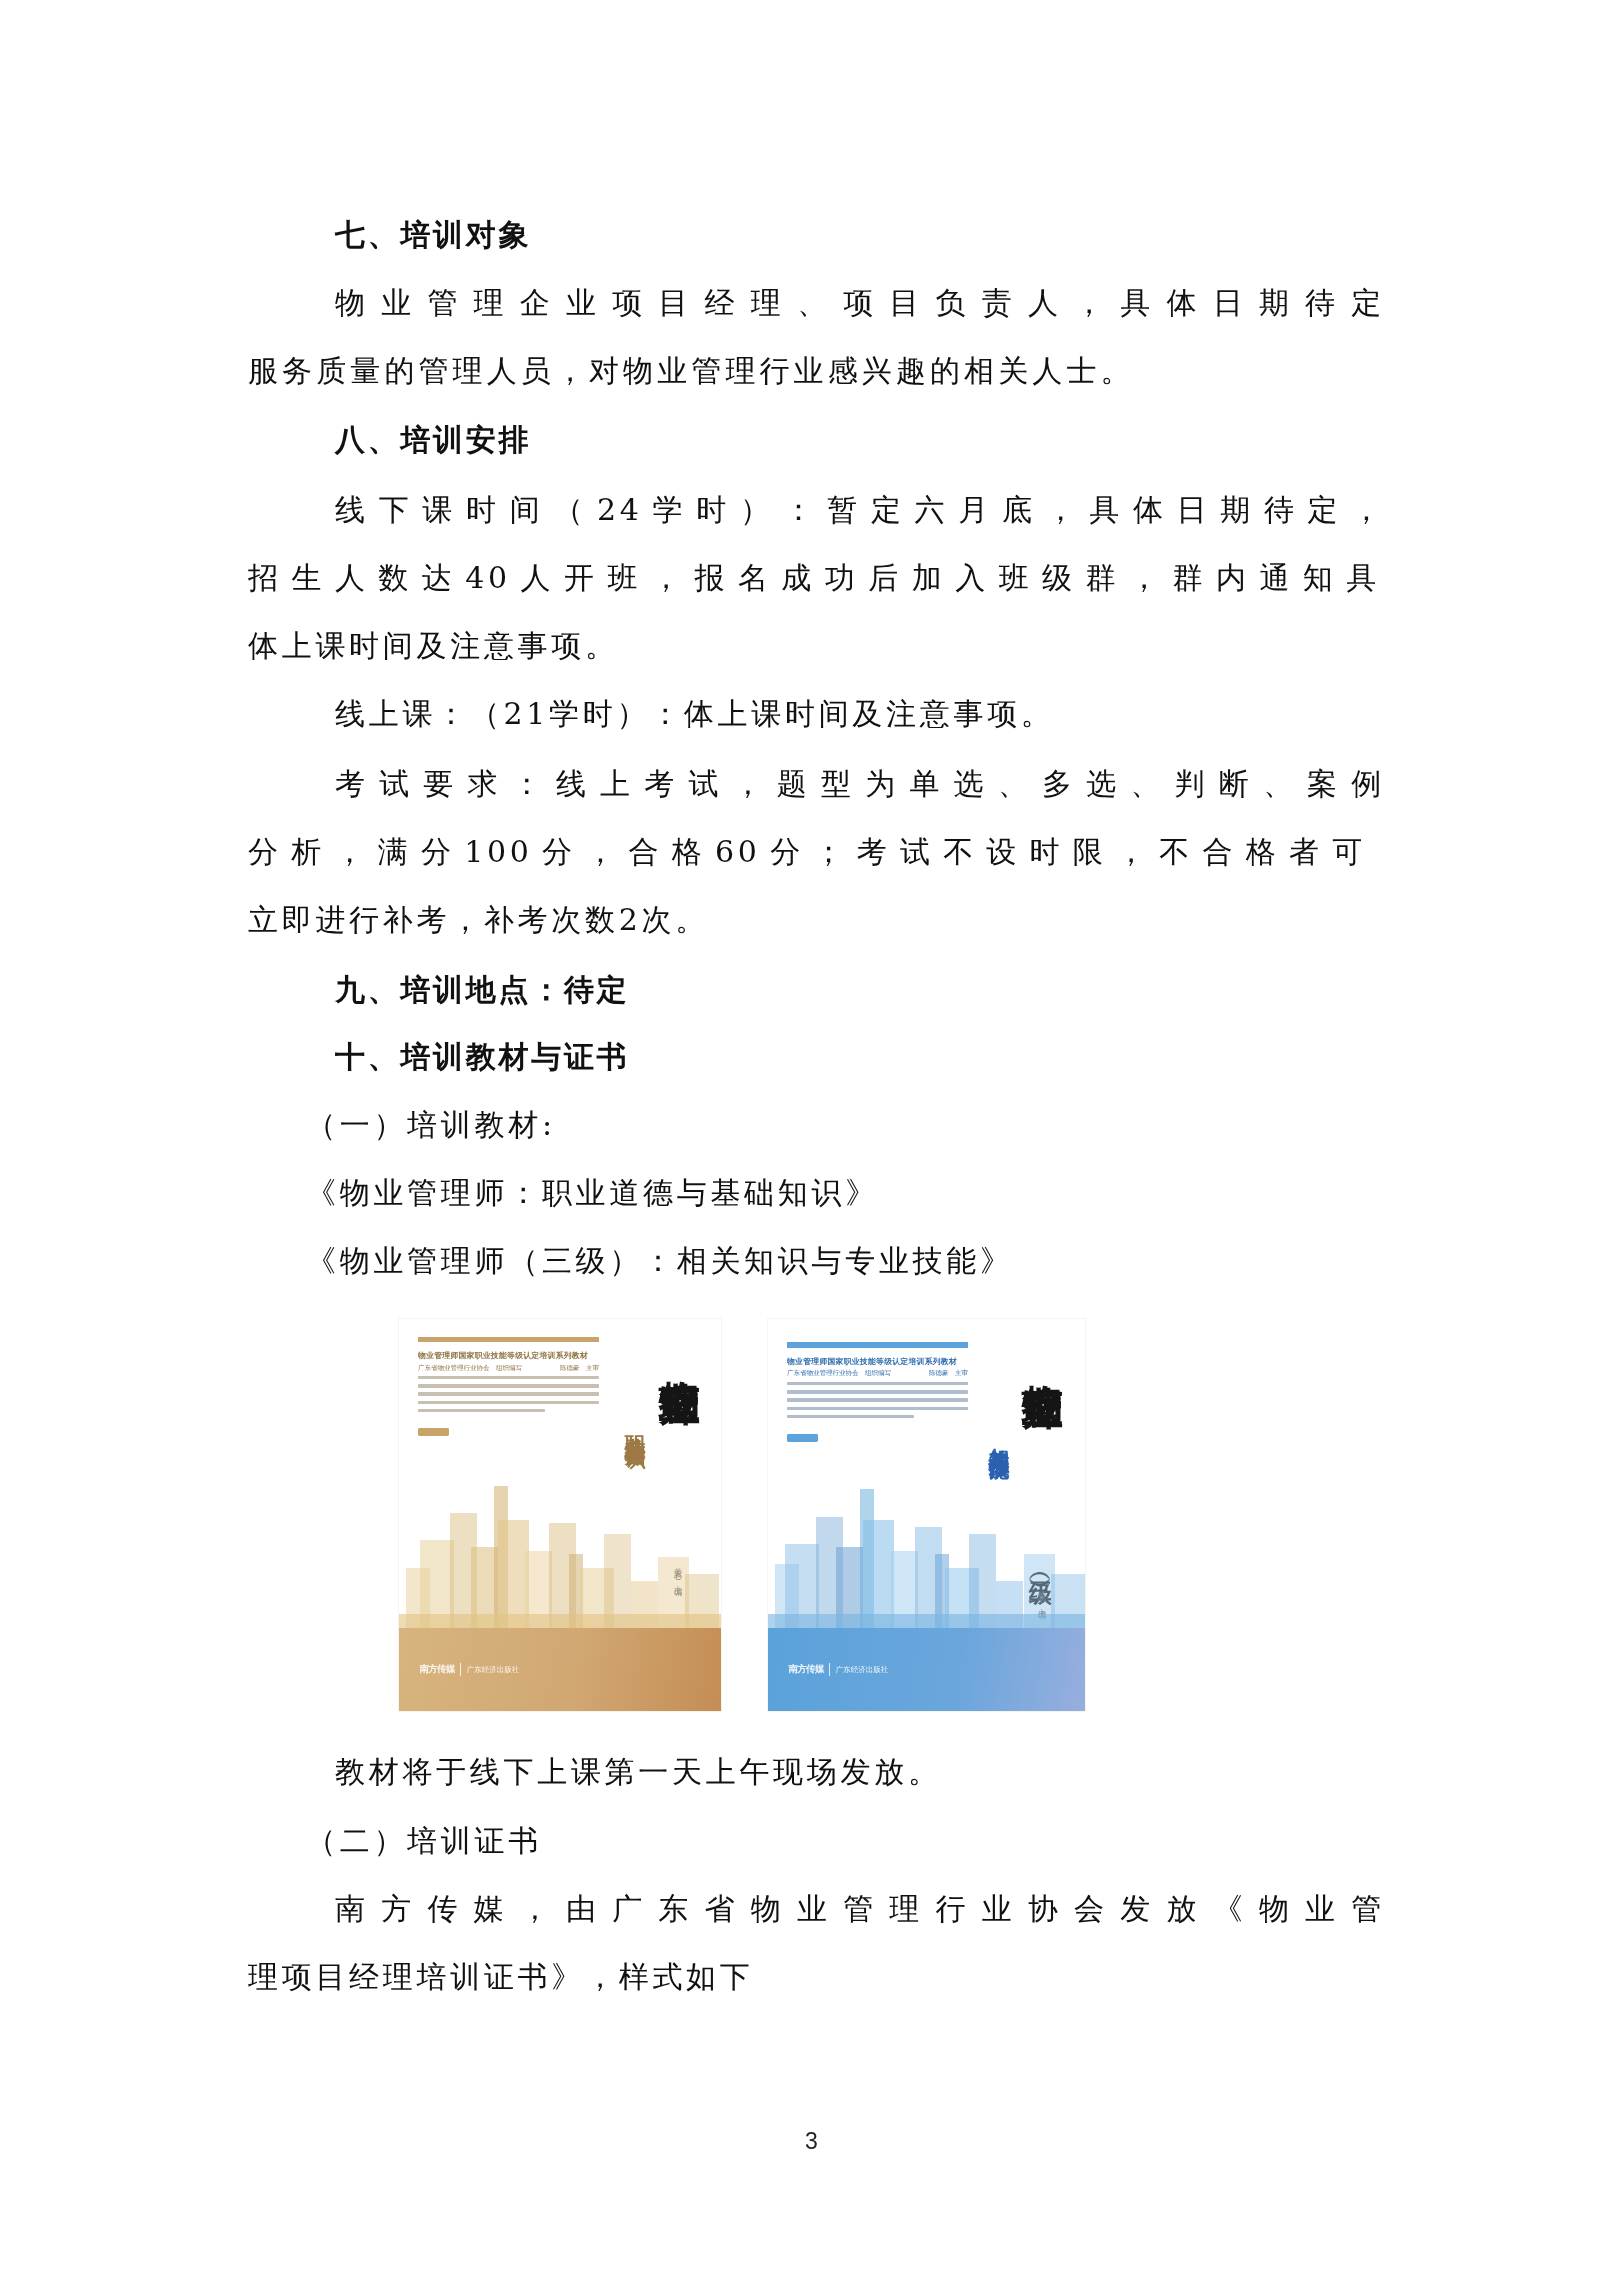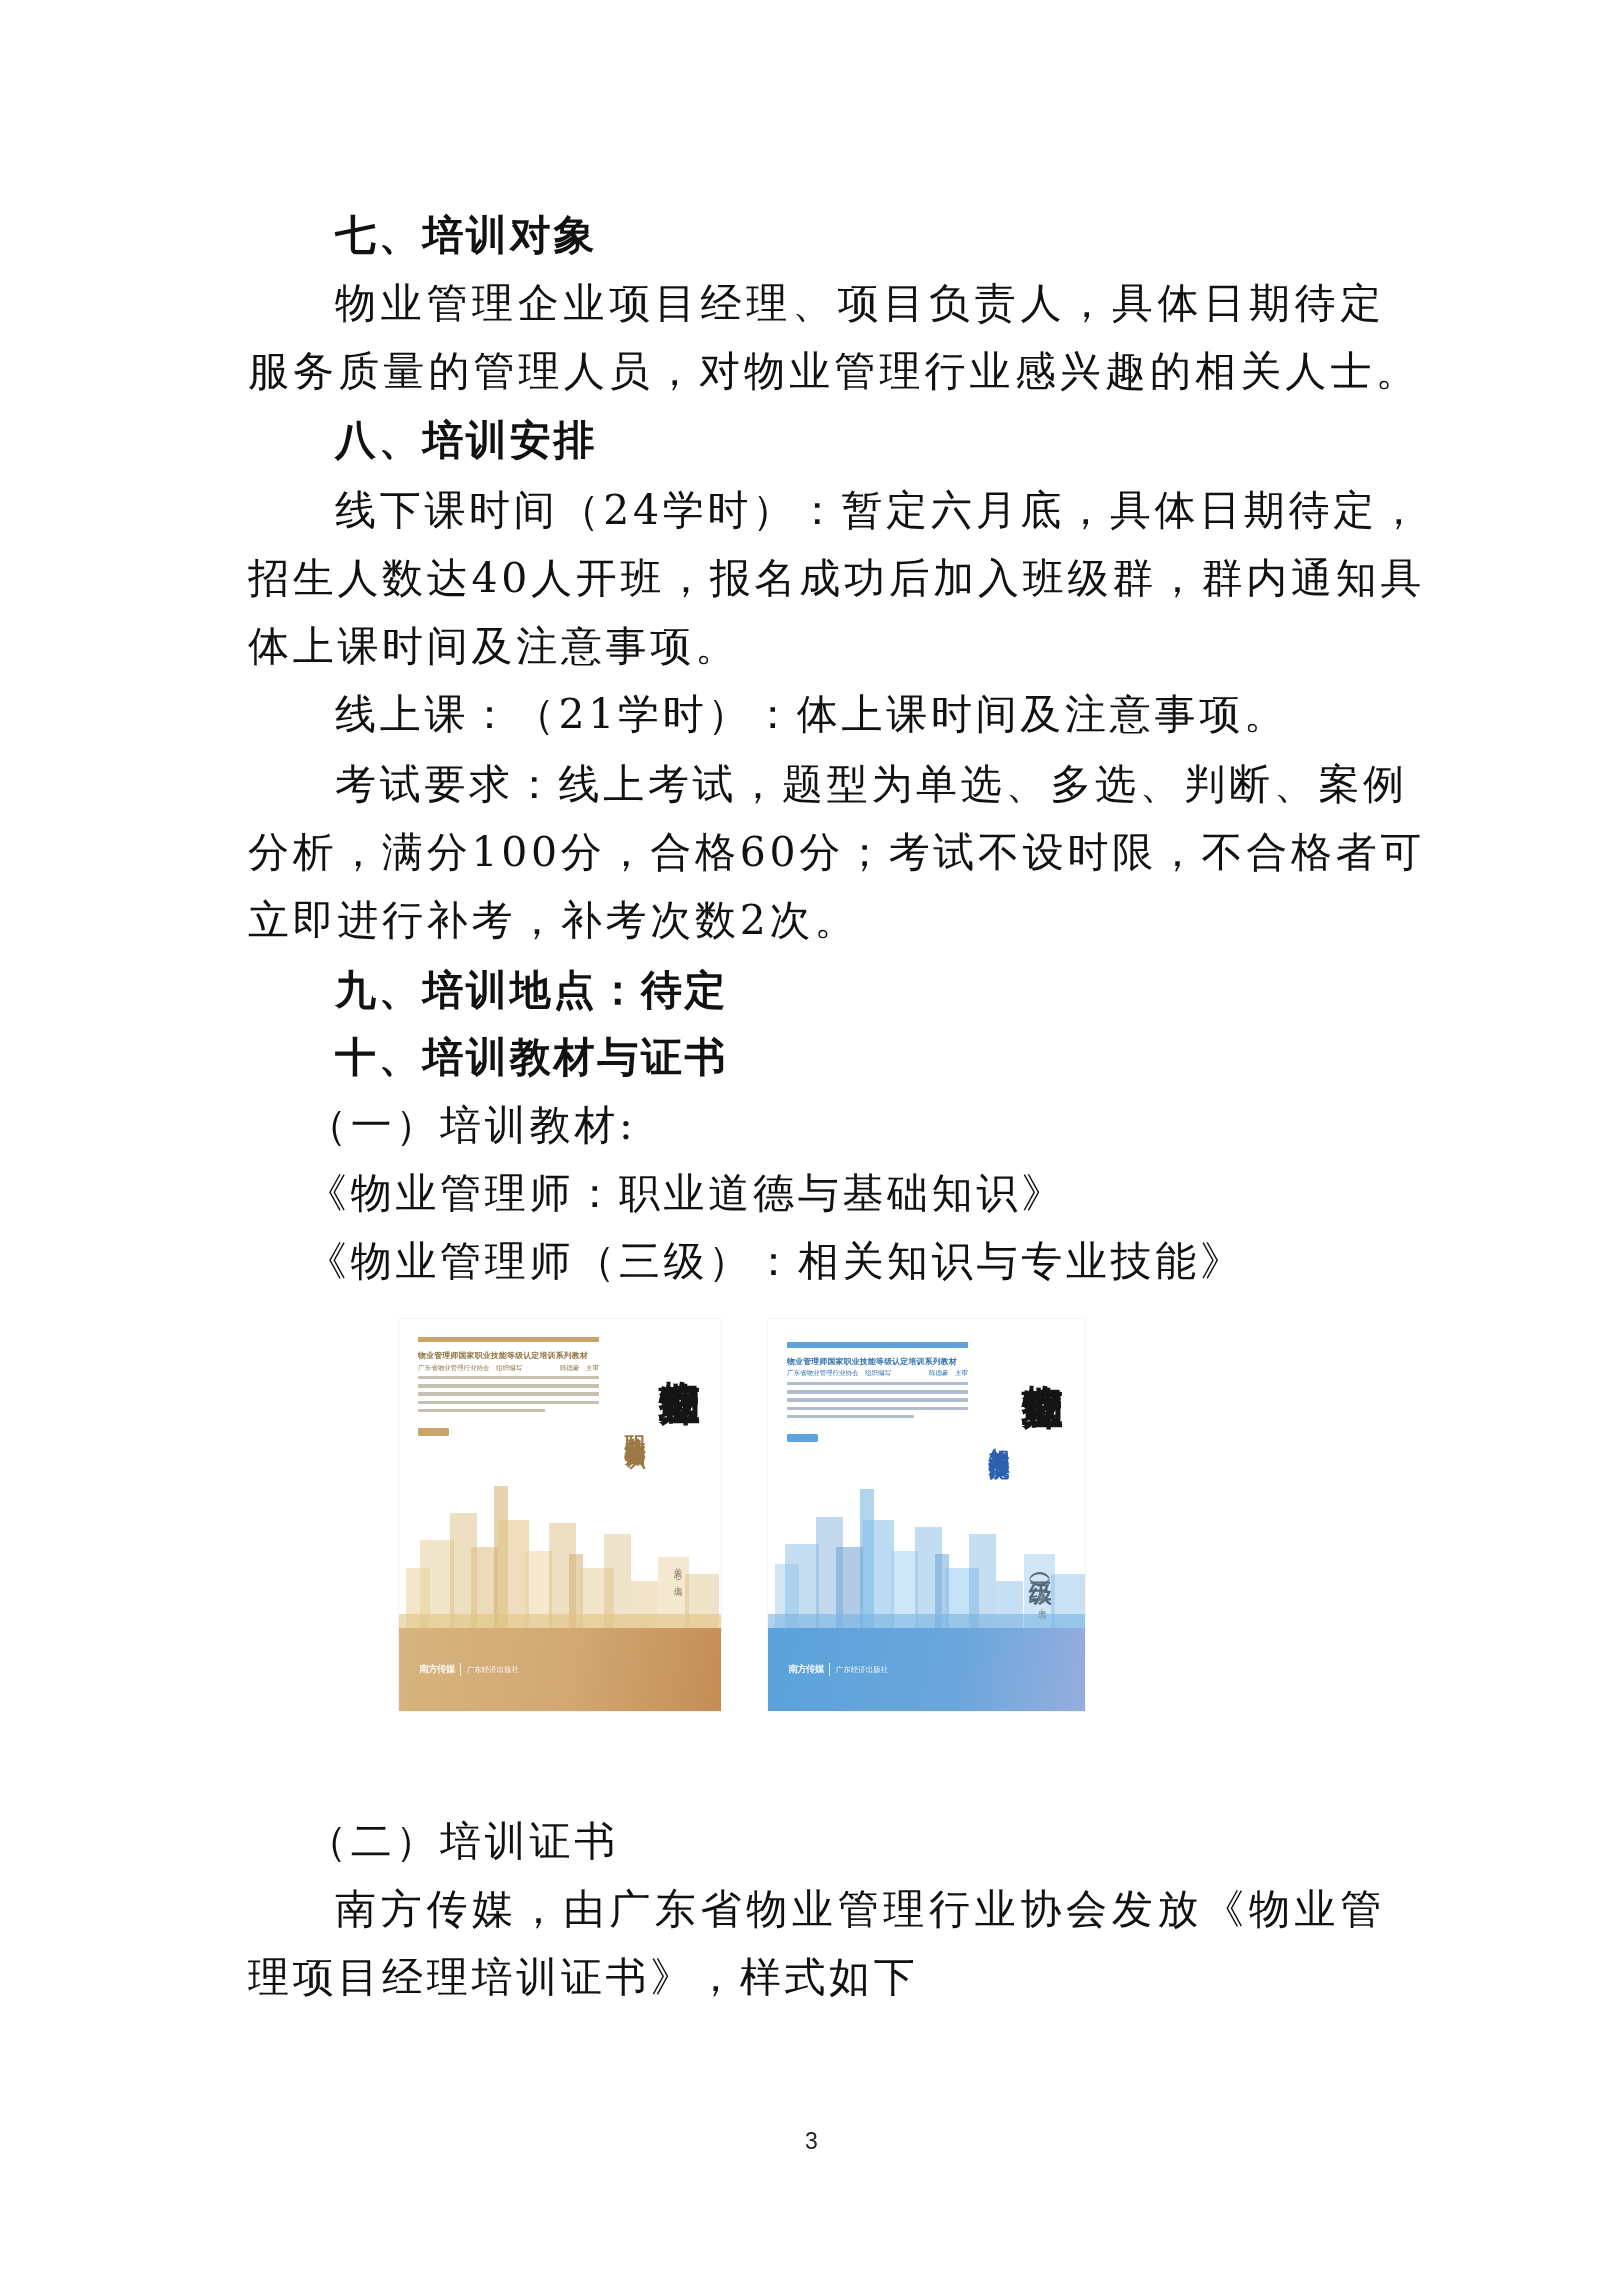--- a/index.html
+++ b/index.html
@@ -1,19 +1,19 @@
 <!DOCTYPE html>
 <html style="font-size:11px"><head>
 <meta charset="utf-8">
 <style>
   html, body { margin: 0; padding: 0; background: #ffffff; }
   body { width: 1623px; height: 2295px; position: relative; overflow: hidden;
          font-family: "DejaVu Serif", "Liberation Serif", serif; color: #111; }
   .page { position: absolute; left: 0; top: 0; width: 1623px; height: 2295px; background: #fff; }
-  .line { position: absolute; left: 248px; width: 1132px; font-size: 41px; line-height: 68px;
+  .line { position: absolute; left: 248px; width: 1132px; font-size: 30px; line-height: 68px;
           height: 68px; white-space: nowrap; letter-spacing: 3.7px; }
   .indent { left: 335px; width: 1050px; }
   .sub { left: 306px; }
   .heading { font-weight: bold; font-family: "DejaVu Sans", "Liberation Sans", sans-serif;
              letter-spacing: 2.7px; left: 335px; }
   .justify { text-align: justify; text-align-last: justify; }
   .pagenum { position: absolute; top: 2128px; left: 0; width: 1623px; text-align: center;
              font-family: "Liberation Sans", sans-serif; font-size: 23px; color: #222; }
 
   
@@ -165,19 +165,20 @@
       <span style="left:0;width:100%;height:15px;background:rgba(120,180,225,.6)"></span>
     </div>
     <div class="band">
       <div class="publisher">
         <span class="pub-logo">南方传媒</span>
         <span>广东经济出版社</span>
       </div>
     </div>
   </div>
 
+  <div class="line indent" style="top:1738px">教材将于线下上课第一天上午现场发放。</div>
   <div class="line sub" style="top:1807px">（二）培训证书</div>
   <div class="line indent justify" style="top:1875px">南方传媒，由广东省物业管理行业协会发放《物业管</div>
   <div class="line" style="top:1943px">理项目经理培训证书》，样式如下</div>
 
   <div class="pagenum">3</div>
 </div>
 
 
 </body></html>

